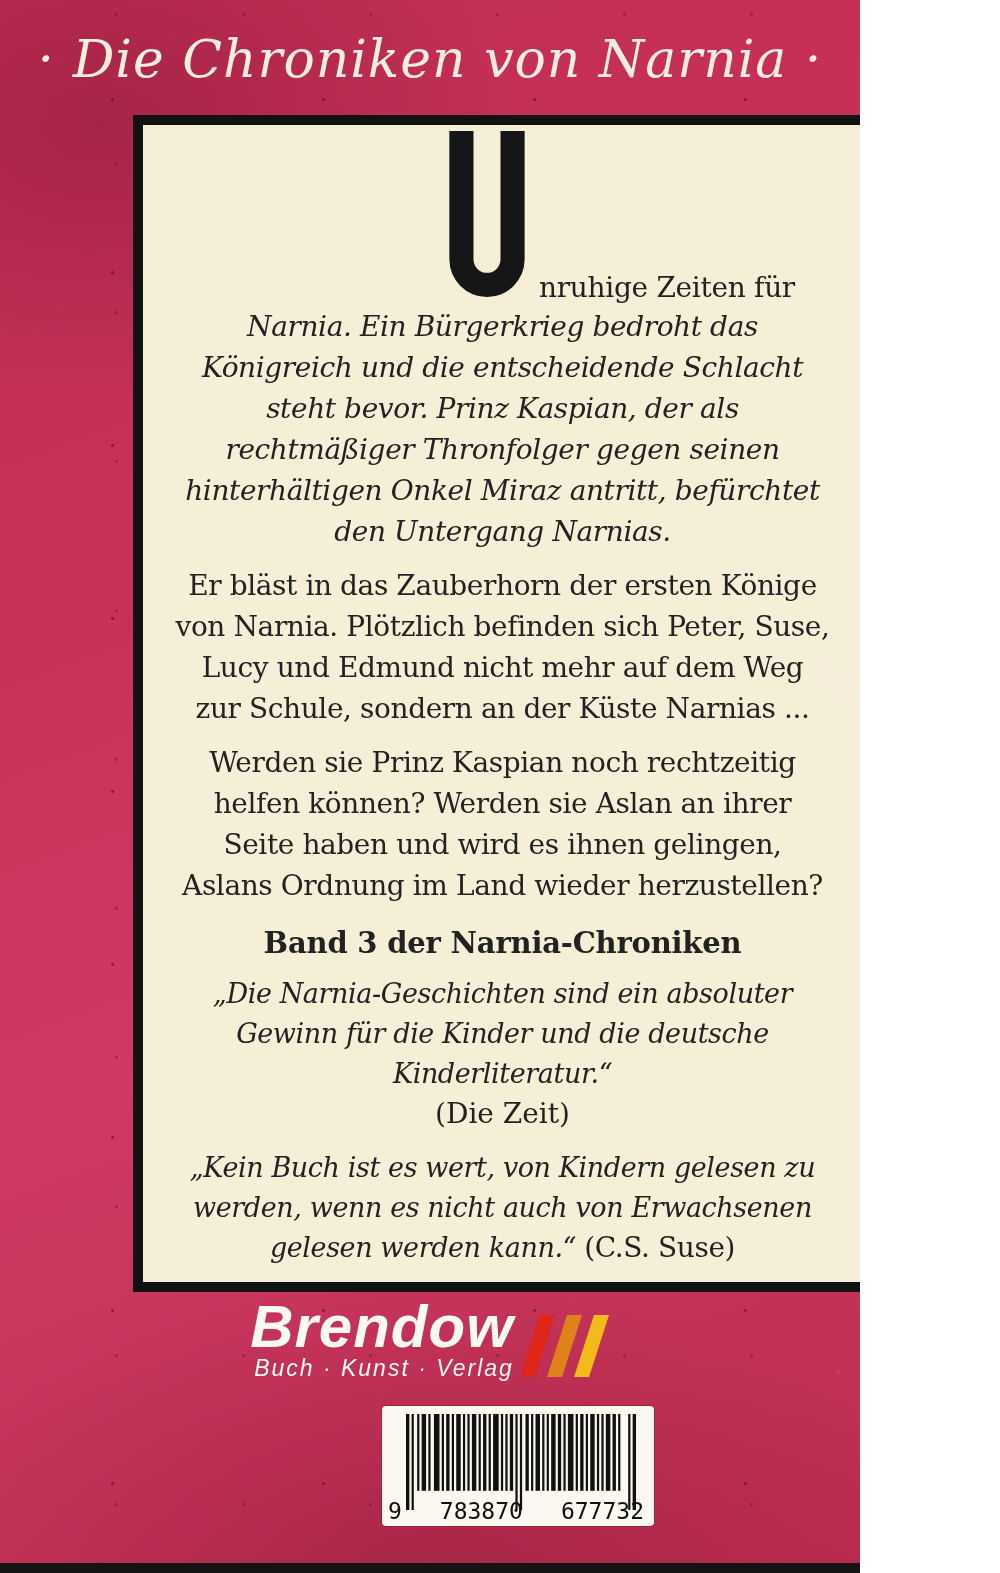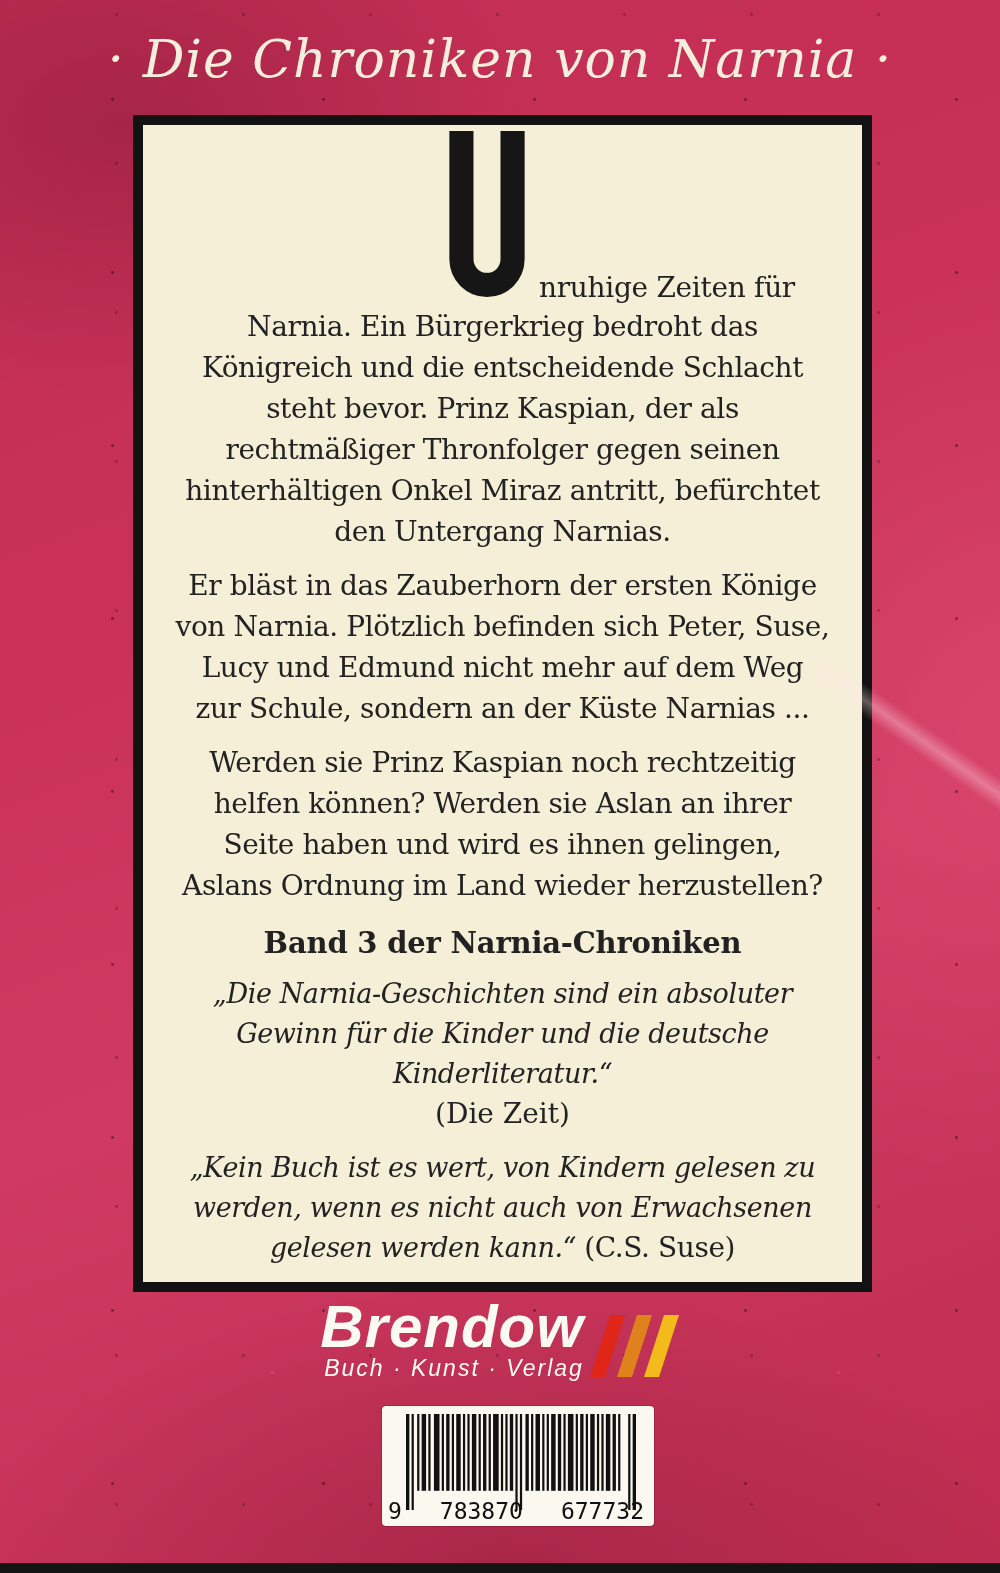--- a/index.html
+++ b/index.html
@@ -1,19 +1,19 @@
 <!DOCTYPE html>
 <html><head>
 <meta charset="utf-8">
 <style>
   * { margin:0; padding:0; box-sizing:border-box; }
   body { width:1000px; height:1573px; font-family:"DejaVu Serif", serif; }
 
   .page {
-    position:relative; width:1000px; height:1573px; overflow:hidden;
+    position:relative; width:860px; height:1573px; overflow:hidden;
     background:
       radial-gradient(ellipse 600px 400px at 12% 8%,  rgba(60,0,20,.22), transparent 70%),
       radial-gradient(ellipse 500px 700px at 100% 45%, rgba(255,120,150,.18), transparent 70%),
       radial-gradient(ellipse 700px 400px at 50% 100%, rgba(70,5,20,.20), transparent 75%),
       linear-gradient(160deg, #c22e54 0%, #c93158 35%, #d03a62 60%, #bd2c50 100%);
     padding-left: 16px;
   }
   
   .page::before {
     content:""; position:absolute; inset:0; pointer-events:none;
@@ -44,38 +44,38 @@
   }
 
   .first-line { display:flex; align-items:baseline; margin:4px 0 0 288px; }
   .dropcap-svg { display:block; }
   .first-line .after-drop { font-size:28px; margin-left:14px; letter-spacing:-0.3px; }
 
   .para {
     white-space:pre-line; font-size:28px; line-height:41px; letter-spacing:-0.4px;
   }
   .para + .para { margin-top:13px; }
-  .p1 { margin-top:2px; }
+  .p1 { margin-top:2px;font-style:italic; }
 
   .band-heading { margin-top:20px; font-size:29px; font-weight:bold; letter-spacing:-0.2px; }
 
   .quote { margin-top:14px; font-style:italic; font-size:27px; line-height:40px;
            white-space:pre-line; letter-spacing:-0.4px; }
   .quote-source { font-style:normal; font-size:28px; line-height:40px; }
   .q2-last { font-size:27px; line-height:40px; letter-spacing:-0.4px; }
   .q2-last .it { font-style:italic; }
   .q2-last .up { font-style:normal; font-size:28px; }
 
   .isbn { margin-top:18px; font-size:28px; letter-spacing:0.5px; }
 
   .publisher {
     position:absolute; left:0; top:1299px; width:100%;
     display:flex; justify-content:center; align-items:flex-end;
   }
-  .pub-text { text-align:right; color:#fbfaf2; font-family:"Liberation Sans", sans-serif; font-style:italic; }
+  .pub-text { text-align:center; color:#fbfaf2; font-family:"Liberation Sans", sans-serif; font-style:italic; }
   .pub-name { font-size:60px; line-height:56px; font-weight:bold; letter-spacing:1px; }
   .pub-tagline { font-size:23px; line-height:26px; letter-spacing:2px; margin:0 0 0 4px; }
   .pub-stripes { margin:0 0 4px 6px; }
 
   .barcode {
     position:absolute; left:382px; top:1406px; width:272px; height:120px;
     background:#faf8ef; border-radius:4px; box-shadow:0 0 0 1px rgba(0,0,0,.15);
   }
   .barcode-bars { position:absolute; left:24px; top:8px; }
   .barcode-digits {

